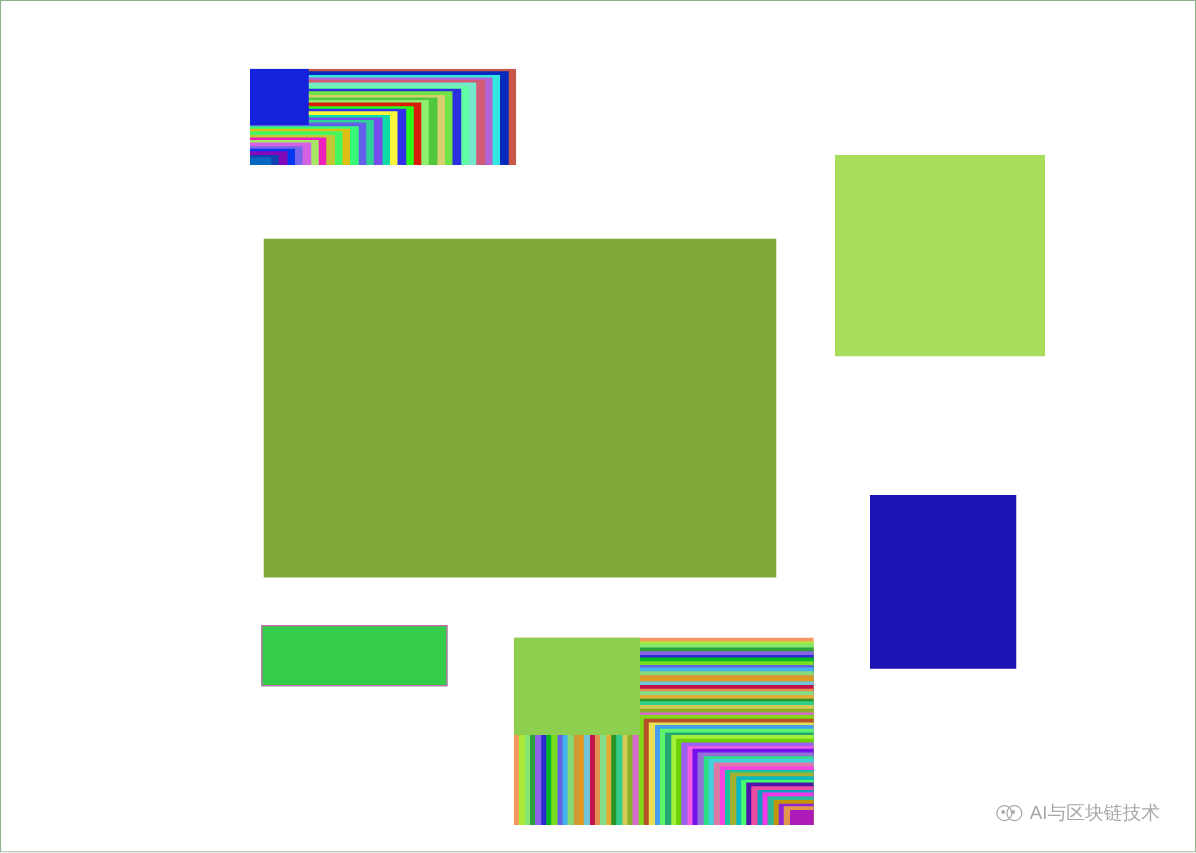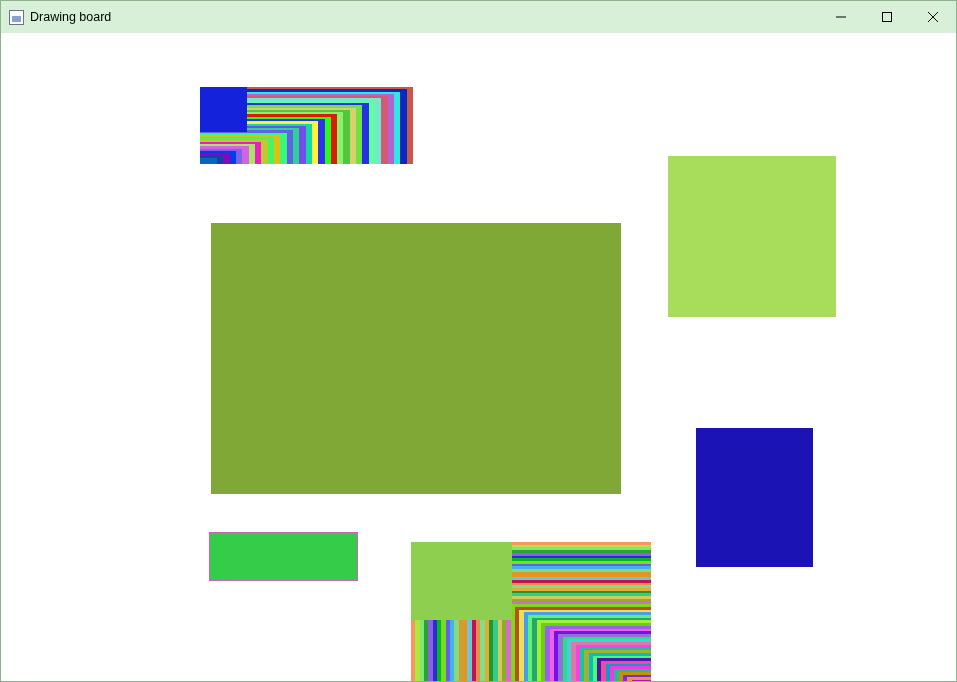--- a/index.html
+++ b/index.html
@@ -112,43 +112,20 @@
     background: #a8a8a8;
     border-radius: 50%;
   }
 
 </style>
 </head>
 <body>
 
 <div class="window">
 
-  <div class="titlebar">
-    <div class="titlebar-left">
-      <span class="app-icon"></span>
-      <span>Drawing board</span>
-    </div>
-    <div class="window-controls">
-      <div class="win-btn">
-        <svg width="10" height="10" viewBox="0 0 10 10">
-            <path d="M0 5 H10" stroke="#000" stroke-width="1"></path>
-          </svg>
-      </div>
-      <div class="win-btn">
-        <svg width="10" height="10" viewBox="0 0 10 10">
-            <rect x="0.5" y="0.5" width="9" height="9" fill="none" stroke="#000" stroke-width="1"></rect>
-          </svg>
-      </div>
-      <div class="win-btn">
-        <svg width="10" height="10" viewBox="0 0 10 10">
-            <path d="M0 0 L10 10 M10 0 L0 10" stroke="#000" stroke-width="1"></path>
-          </svg>
-      </div>
-    </div>
-  </div>
 
   <div class="client-area" id="canvas">
   <div class="rect" style="left: 210px; top: 190px; width: 410px; height: 271px; background: rgb(128, 168, 54); border: 0px solid rgb(128, 168, 54);"></div>
       <div class="rect" style="left: 667px; top: 123px; width: 168px; height: 161px; background: rgb(167, 221, 90); border: 0px solid rgb(167, 221, 90);"></div>
       <div class="rect" style="left: 695px; top: 395px; width: 117px; height: 139px; background: rgb(28, 19, 180); border: 0px solid rgb(28, 19, 180);"></div>
       <div class="rect" style="left: 208px; top: 499px; width: 149px; height: 49px; background: rgb(52, 204, 73); border: 1px solid rgb(199, 103, 181);"></div>
       <div class="rect" style="left: 199px; top: 54px; width: 213px; height: 77px; overflow: hidden;">
         <div style="position: absolute; left: 0px; top: 0px; width: 213px; height: 77px; background: rgb(202, 88, 73);"></div>
         <div style="position: absolute; left: 0px; top: 2.28516px; width: 206.679px; height: 74.7148px; background: rgb(5, 42, 189);"></div>
         <div style="position: absolute; left: 0px; top: 4.57032px; width: 200.357px; height: 72.4297px; background: rgb(50, 231, 225);"></div>
@@ -231,15 +208,22 @@
         <div style="position: absolute; left: 190.494px; top: 119.059px; width: 49.5059px; height: 30.9412px; background: rgb(237, 74, 161);"></div>
         <div style="position: absolute; left: 194.824px; top: 121.765px; width: 45.1765px; height: 28.2353px; background: rgb(21, 153, 193);"></div>
         <div style="position: absolute; left: 199.153px; top: 124.471px; width: 40.8471px; height: 25.5294px; background: rgb(241, 55, 232);"></div>
         <div style="position: absolute; left: 203.482px; top: 127.176px; width: 36.5176px; height: 22.8235px; background: rgb(47, 182, 151);"></div>
         <div style="position: absolute; left: 207.812px; top: 129.882px; width: 32.1882px; height: 20.1176px; background: rgb(193, 148, 1);"></div>
         <div style="position: absolute; left: 212.141px; top: 132.588px; width: 27.8588px; height: 17.4118px; background: rgb(143, 36, 214);"></div>
         <div style="position: absolute; left: 216.471px; top: 135.294px; width: 23.5294px; height: 14.7059px; background: rgb(226, 151, 80);"></div>
         <div style="position: absolute; left: 220.8px; top: 138px; width: 19.2px; height: 12px; background: rgb(173, 26, 183);"></div>
         <div style="position: absolute; left: 0px; top: 0px; width: 100.8px; height: 78px; background: rgb(143, 207, 79);"></div>
       </div>
+      <div class="watermark">
+        <span class="wm-icon">
+          <span class="c1"></span>
+          <span class="c2"></span>
+        </span>
+        <span>AI与区块链技术</span>
+      </div>
     </div>
 
 </div>
 
 </body></html>

